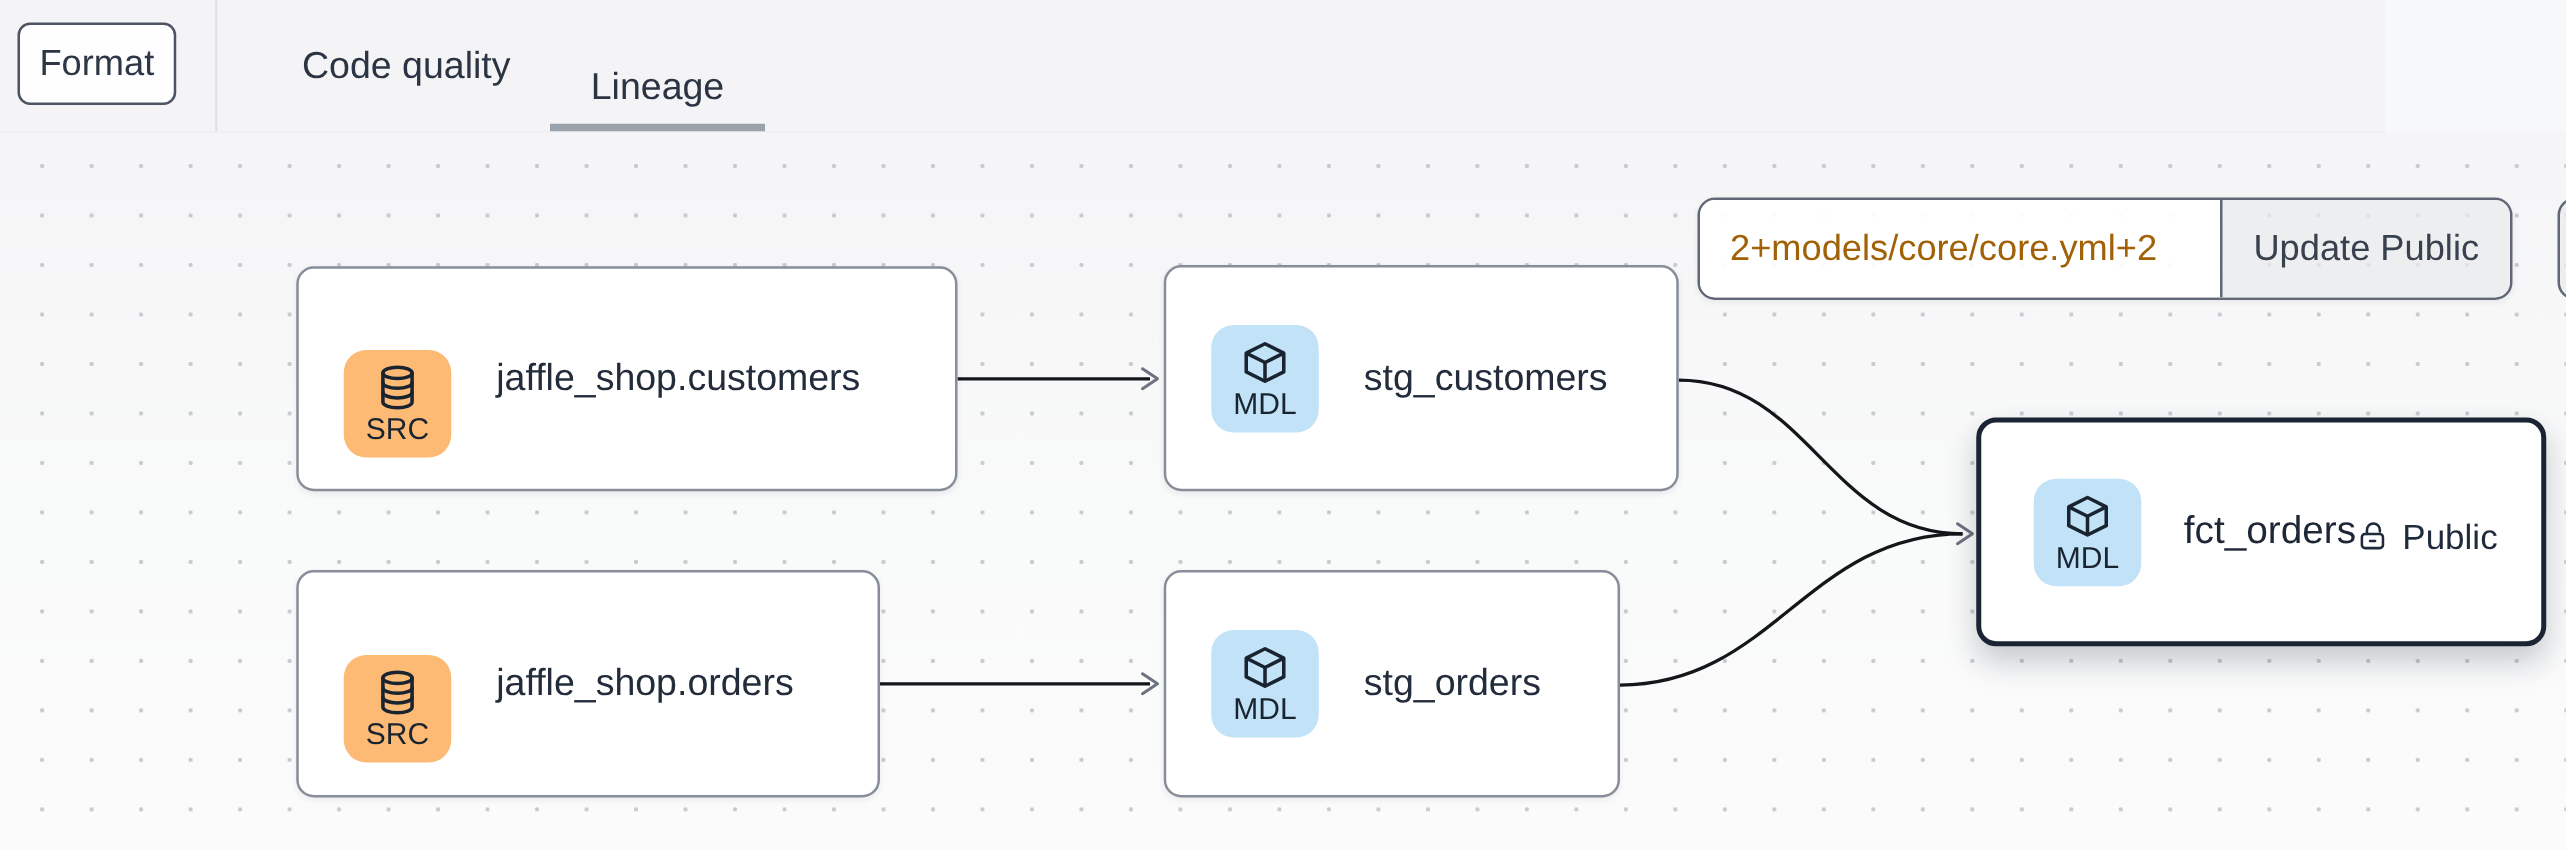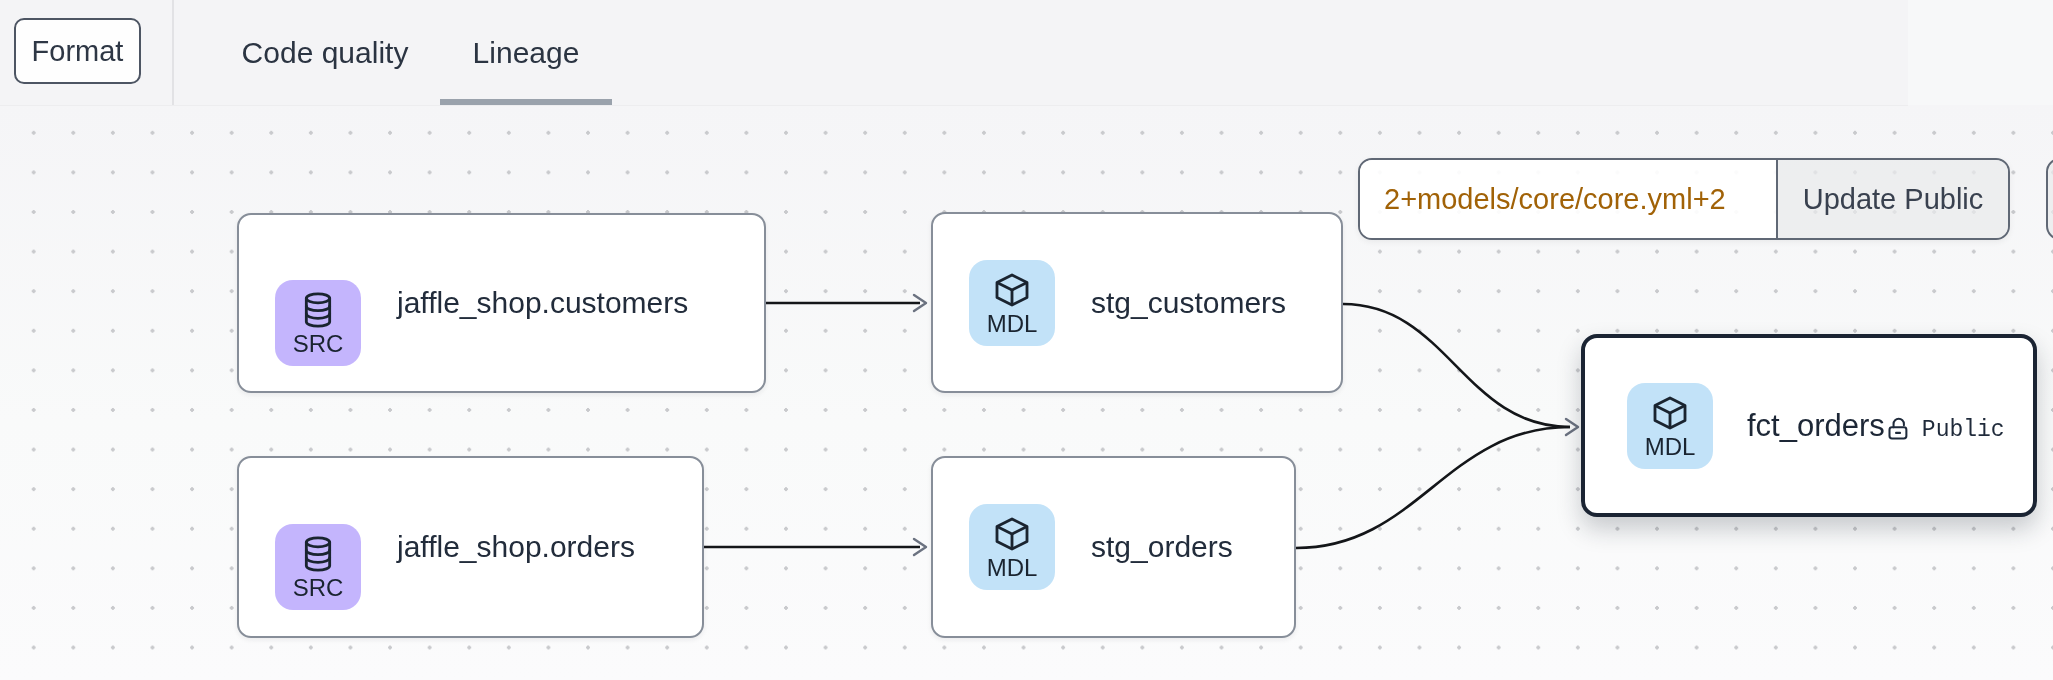--- a/index.html
+++ b/index.html
@@ -20,21 +20,21 @@
     font-size:29px;color:#2e3745;box-sizing:border-box;cursor:pointer;
   }
   .header-divider{
     position:absolute;left:172px;top:0;width:2px;height:105px;background:#e2e2e5;
   }
   .tab{
     position:absolute;top:0;height:105px;display:flex;align-items:center;justify-content:center;
     font-size:30px;color:#2b3442;cursor:pointer;
   }
   .tab-code{left:233px;width:184px;}
-  .tab-lineage{left:440px;width:172px;}
+  .tab-lineage{left:440px;width:172px;margin-top:17px;}
   .tab-underline{
     position:absolute;left:440px;top:99px;width:172px;height:6px;background:#9aa2ac;
   }
   
   .canvas{
     position:absolute;left:0;top:105px;width:2053px;height:575px;
     background-image:radial-gradient(circle,#c9cacd 1.6px,transparent 1.8px),
                      linear-gradient(180deg,#f5f5f7 0%,#f9fafa 55%,#fbfbfc 100%);
     background-size:39.6px 39.6px,100% 100%;
     background-position:13.9px 8px,0 0;
@@ -50,30 +50,30 @@
   .node.selected{
     border:4px solid #1b2433;border-radius:16px;
     box-shadow:0 12px 24px rgba(25,30,45,0.22);
     padding-left:42px;gap:34px;
   }
   .badge{
     width:86px;height:86px;border-radius:18px;flex:0 0 auto;
     display:flex;flex-direction:column;align-items:center;justify-content:center;
     color:#1a2430;
   }
-  .badge-src{background:#c4b5fd;margin-top:40px;}
+  .badge-src{background:#fdba74;margin-top:40px;}
   .badge-mdl{background:#c2e2f8;}
   .badge svg{width:40px;height:40px;display:block;}
   .badge-type{font-size:24px;line-height:1;margin-top:2px;color:#1a2430;}
   .node-label{font-size:30px;color:#222c3b;white-space:nowrap;}
   .node-body{display:flex;flex-direction:row;justify-content:center;}
   .node-title{font-size:31px;color:#1d2736;white-space:nowrap;}
   .visibility-row{display:flex;align-items:center;gap:10px;margin-top:8px;color:#1f2a3a;}
   .visibility-row svg{width:27px;height:27px;display:block;}
-  .visibility-label{font-size:23px;font-family:Liberation Mono, monospace;}
+  .visibility-label{font-size:28px;}
   #node-1{left:237px;top:213px;width:529px;height:180px;}
   #node-2{left:931px;top:212px;width:412px;height:181px;}
   #node-3{left:237px;top:456px;width:467px;height:182px;}
   #node-4{left:931px;top:456px;width:365px;height:182px;}
   #node-5{left:1581px;top:334px;width:456px;height:183px;}
   
   .graph-controls{
     position:absolute;left:1358px;top:158px;width:652px;height:82px;
     border:2px solid #606875;border-radius:14px;box-sizing:border-box;
     display:flex;overflow:hidden;z-index:4;

